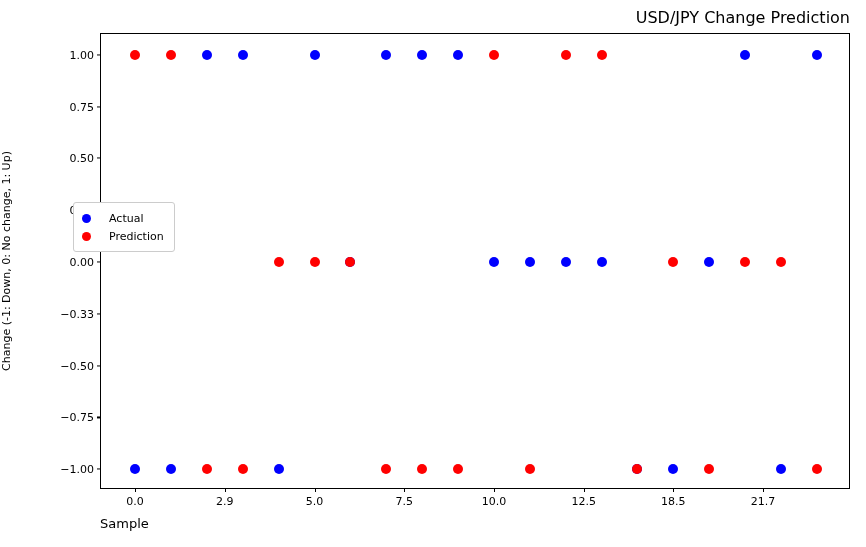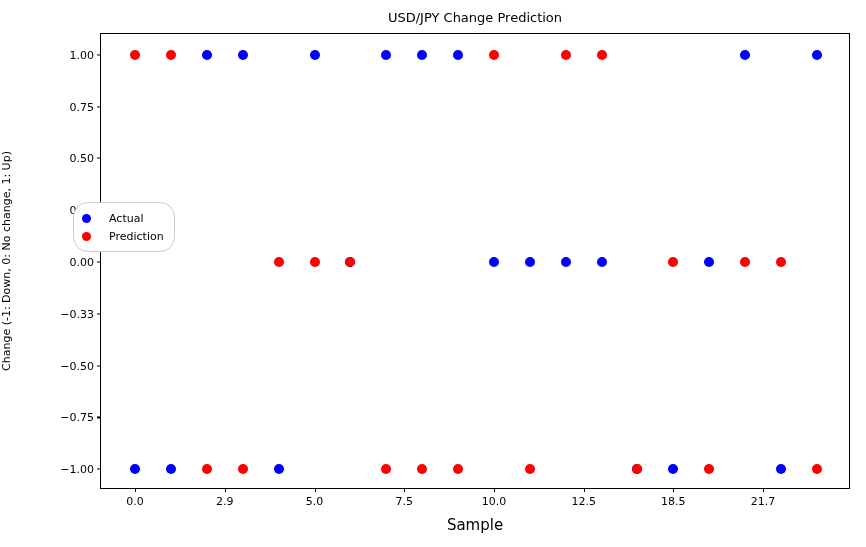--- a/index.html
+++ b/index.html
@@ -18,22 +18,22 @@
     width: 866px;
     height: 547px;
     background: #ffffff;
   }
   
   #chart-title {
     position: absolute;
     left: 100px;
     top: 10px;
     width: 750px;
-    text-align: center;
-    font-size: 13px;
+    text-align: right;
+    font-size: 16px;
     color: #000000;
     line-height: 16px;
     white-space: nowrap;
   }
   
   #plot-area {
     position: absolute;
     left: 100px;
     top: 33px;
     width: 750px;
@@ -104,22 +104,22 @@
     transform: translateX(-50%);
     font-size: 11px;
     color: #000000;
     white-space: nowrap;
   }
   #xlabel {
     position: absolute;
     left: 100px;
     top: 516px;
     width: 750px;
-    text-align: center;
-    font-size: 15px;
+    text-align: left;
+    font-size: 13px;
     color: #000000;
   }
   #ylabel {
     position: absolute;
     left: 0px;
     top: 33px;
     width: 456px;
     height: 16px;
     transform-origin: 0 0;
     transform: rotate(-90deg) translateX(-456px);
@@ -127,21 +127,21 @@
     font-size: 11px;
     color: #000000;
     white-space: nowrap;
   }
   
   #legend {
     position: absolute;
     left: 73px;
     top: 202px;
     border: 1px solid #cccccc;
-    border-radius: 15px;
+    border-radius: 3px;
     background: #ffffff;
     padding: 6px 10px 6px 8px;
   }
   .legend-row {
     display: flex;
     align-items: center;
     height: 18px;
   }
   .legend-swatch {
     width: 9px;

